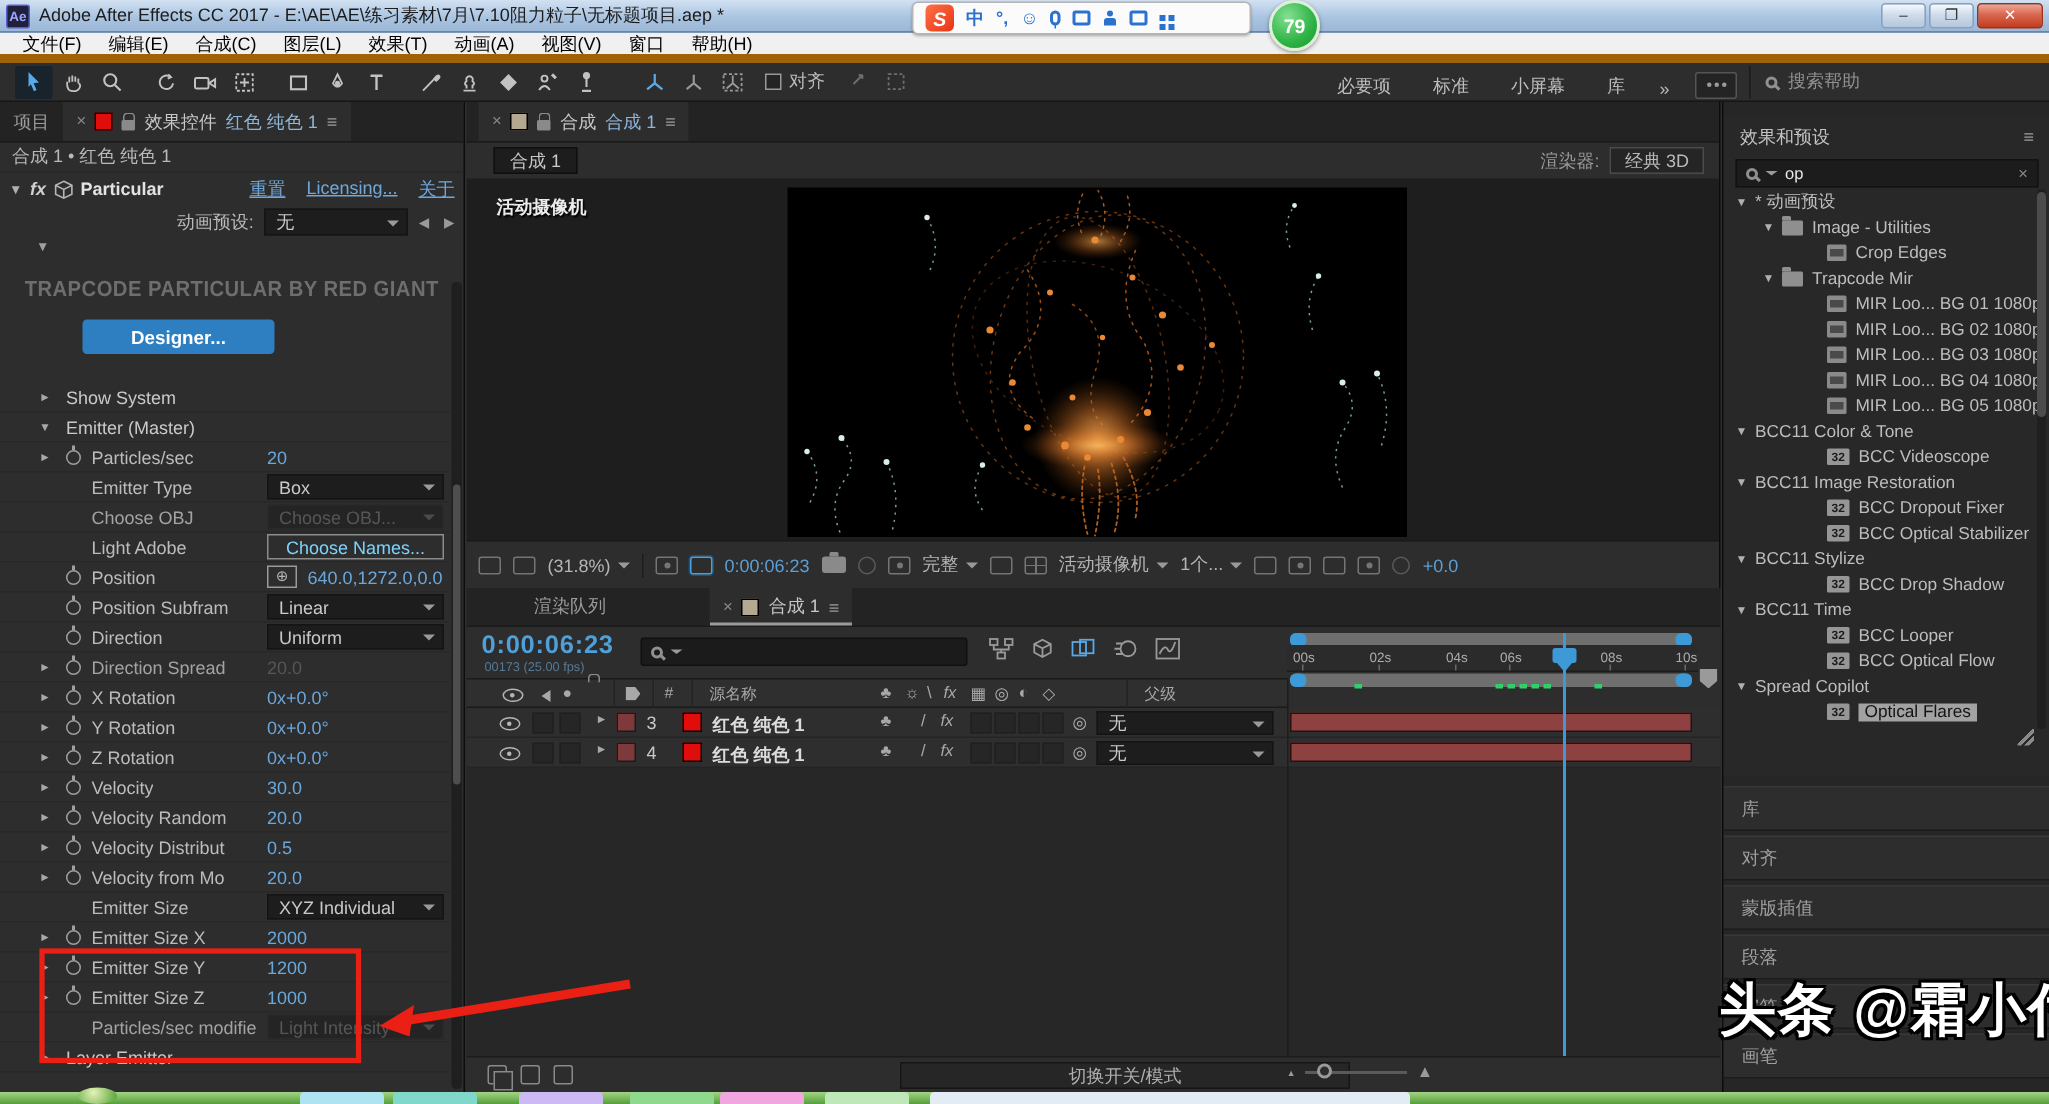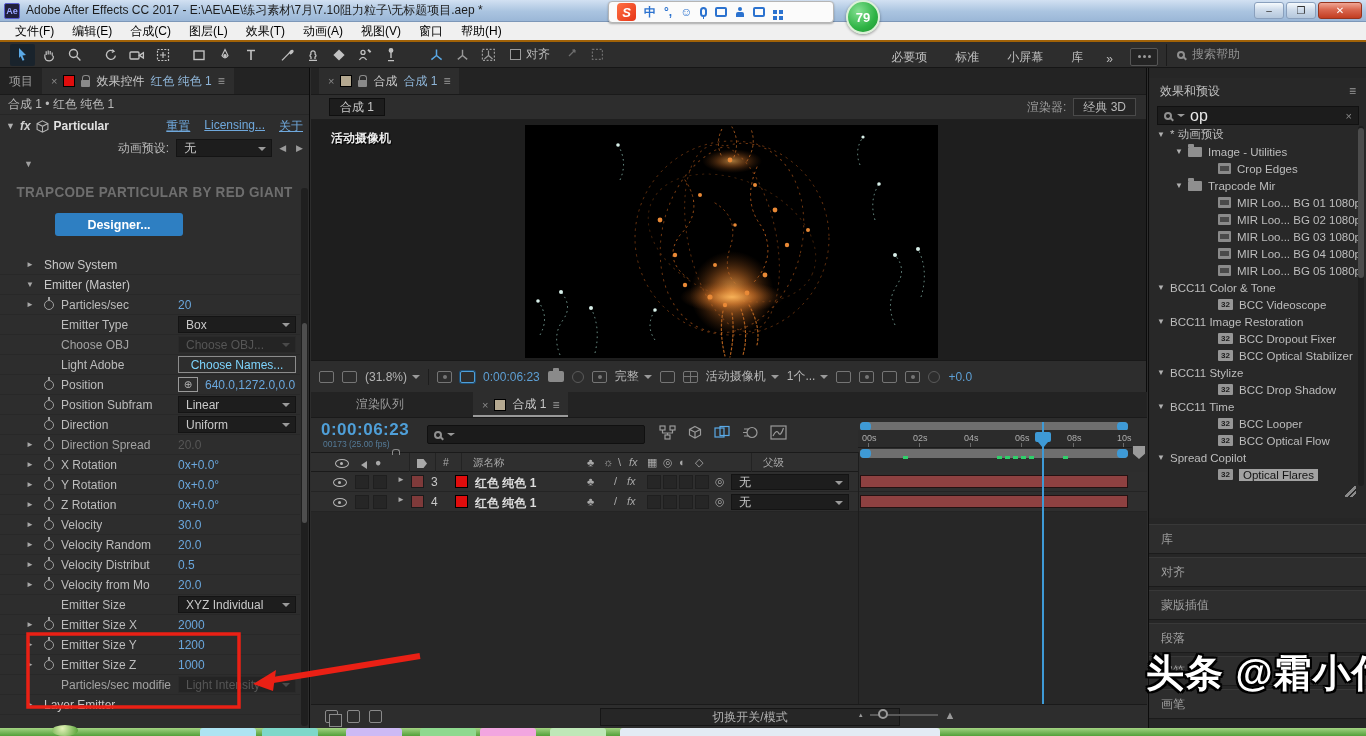--- a/index.html
+++ b/index.html
@@ -21,21 +21,21 @@
   .ic-blue-box{width:12px;height:10px;border:2px solid #2b72cf;border-radius:2px;}
   .ic-mic{width:7px;height:10px;border:2px solid #2b72cf;border-radius:4px;position:relative;}
   .ic-mic::after{content:"";position:absolute;left:1px;bottom:-4px;width:1px;height:3px;background:#2b72cf;}
   .ic-person{width:10px;height:10px;position:relative;}
   .ic-person::before{content:"";position:absolute;left:3px;top:0;width:4px;height:4px;border-radius:50%;background:#2b72cf;}
   .ic-person::after{content:"";position:absolute;left:1px;bottom:0;width:8px;height:5px;border-radius:2px 2px 0 0;background:#2b72cf;}
   .ic-grid{width:4px;height:4px;background:#2b72cf;box-shadow:6px 0 #2b72cf,0 6px #2b72cf,6px 6px #2b72cf;margin-right:6px;}
   .score-badge{position:absolute;left:846px;top:0;width:34px;height:34px;border-radius:50%;background:radial-gradient(circle at 35% 30%,#84e092,#2eb344 60%,#1d9432);border:2px solid #dcf0d8;color:#fff;font-weight:bold;font-size:13px;display:flex;align-items:center;justify-content:center;z-index:60;box-shadow:0 1px 3px rgba(0,0,0,.4);}
 
   
-  .menubar{position:absolute;left:0;top:22px;width:1366px;height:20px;background:#f0f0f0;border-bottom:2px solid #a16207;display:flex;align-items:center;padding-left:6px;color:#000;z-index:4;}
+  .menubar{position:absolute;left:0;top:22px;width:1366px;height:20px;background:#f0f0f0;border-bottom:6px solid #a16207;display:flex;align-items:center;padding-left:6px;color:#000;z-index:4;}
   .menu-item{padding:0 9px;}
 
   
   .toolbar{position:absolute;left:0;top:42px;width:1366px;height:26px;background:#2d2d2d;border-bottom:1px solid #161616;display:flex;align-items:center;padding-left:10px;gap:1px;}
   .tool{width:25px;height:22px;display:flex;align-items:center;justify-content:center;flex:none;}
   .tool.selected{background:#19232c;border-radius:2px;}
   .tool-sep{width:9px;flex:none;}
   .snap-wrap{display:flex;align-items:center;gap:5px;margin:0 8px;color:#bdbdbd;}
   .snap-box{width:11px;height:11px;border:1px solid #9a9a9a;background:#242424;}
   .toolbar-right{margin-left:auto;display:flex;align-items:flex-end;}
@@ -141,21 +141,21 @@
   .hbar{position:absolute;left:549px;width:268px;height:9px;background:#6f6f6f;border-radius:4px;}
   .hbar::before,.hbar::after{content:"";position:absolute;top:0;width:11px;height:9px;background:#3e9ad6;border-radius:4px;}
   .hbar::before{left:0;}
   .hbar::after{right:0;}
   .ruler{position:absolute;left:547px;top:38px;width:274px;height:18px;background:#2b2b2b;border-bottom:1px solid #1c1c1c;font-size:9px;color:#adadad;}
   .ruler-tick{position:absolute;top:3px;}
   .ruler-tick::after{content:"";position:absolute;left:6px;top:10px;width:1px;height:4px;background:#6a6a6a;}
   .ruler-tick:nth-of-type(1){left:4px;}
   .ruler-tick:nth-of-type(2){left:55px;}
   .ruler-tick:nth-of-type(3){left:106px;}
-  .ruler-tick:nth-of-type(4){left:157px;}
+  .ruler-tick:nth-of-type(4){left:142px;}
   .ruler-tick:nth-of-type(5){left:209px;}
   .ruler-tick:nth-of-type(6){left:259px;}
   .gt{position:absolute;top:64px;width:5px;height:3px;background:#2fd06a;}
   .shield{position:absolute;left:822px;top:54px;width:12px;height:13px;background:#9a9a9a;clip-path:polygon(0 0,100% 0,100% 60%,50% 100%,0 60%);}
   .tl-colhead{position:absolute;left:0;top:60px;width:547px;height:20px;background:#2f2f2f;border-top:1px solid #1a1a1a;border-bottom:1px solid #1a1a1a;color:#a8a8a8;font-size:10.5px;}
   .ch{position:absolute;top:3px;}
   .csep{position:absolute;top:0;width:1px;height:20px;background:#232323;}
   .i-eye{width:13px;height:13px;position:relative;display:inline-block;}
   .i-eye::before{content:"";position:absolute;left:0;top:3px;width:12px;height:7px;border:1.3px solid #b5b5b5;border-radius:50%;}
   .i-eye::after{content:"";position:absolute;left:4.5px;top:5.5px;width:3px;height:3px;background:#b5b5b5;border-radius:50%;}
@@ -186,21 +186,21 @@
   .zoom-track{width:68px;height:2px;background:#5a5a5a;position:relative;}
   .zoom-knob{position:absolute;left:8px;top:-5px;width:10px;height:10px;border:2px solid #9a9a9a;border-radius:50%;background:#2d2d2d;}
   .mtn{color:#9a9a9a;}
 
   
   #panel-fx{left:1148px;top:68px;width:218px;height:660px;background:#262626;border-left:1px solid #0c0c0c;overflow:hidden;}
   .fx-inner{position:absolute;left:0;top:10px;width:218px;height:440px;background:#282828;}
   .fx-title{height:26px;display:flex;align-items:center;padding:0 11px;color:#c3c3c3;}
   .fx-title .menu-ic{margin-left:auto;}
   .fx-search{margin:2px 8px 4px;height:19px;background:#1c1c1c;border:1px solid #111;display:flex;align-items:center;gap:5px;padding:0 6px;}
-  .fx-search input{background:transparent;border:none;outline:none;color:#e8e8e8;width:140px;font-size:16px;}
+  .fx-search input{background:transparent;border:none;outline:none;color:#e8e8e8;width:140px;font-size:11px;}
   .fx-search .close-x{margin-left:auto;}
   .fx-tree{position:absolute;left:0;top:58px;width:210px;}
   .t-row{height:17px;display:flex;align-items:center;font-size:11.5px;color:#bdbdbd;white-space:nowrap;}
   .t-row.d0{padding-left:8px;}
   .t-row.d1{padding-left:26px;}
   .t-row.d2{padding-left:56px;}
   .t-arrow{width:13px;font-size:8px;color:#b0b0b0;flex:none;}
   .t-ic{flex:none;margin-right:6px;}
   .t-ic.folder{width:14px;height:10px;background:#8f8f8f;border-radius:1px;position:relative;}
   .t-ic.folder::before{content:"";position:absolute;top:-3px;left:0;width:6px;height:3px;background:#8f8f8f;border-radius:1px 1px 0 0;}

